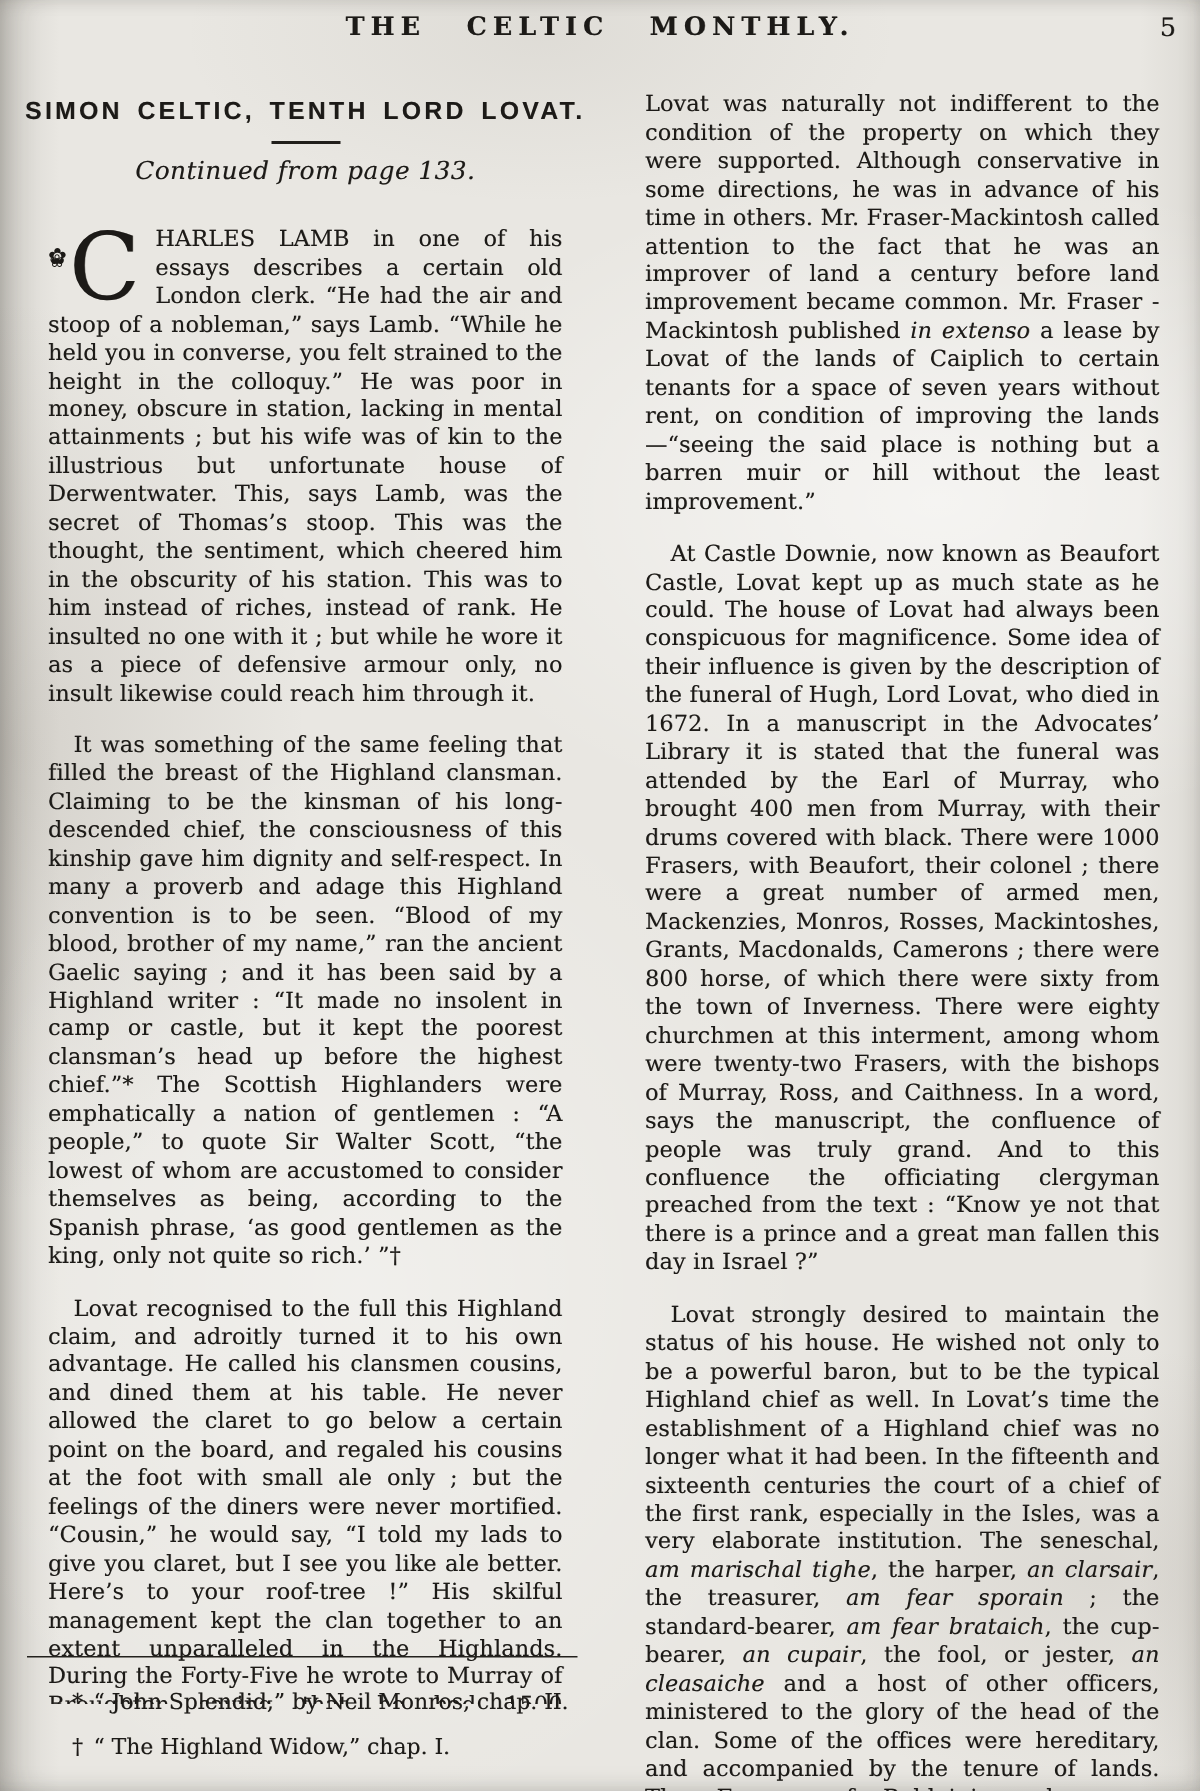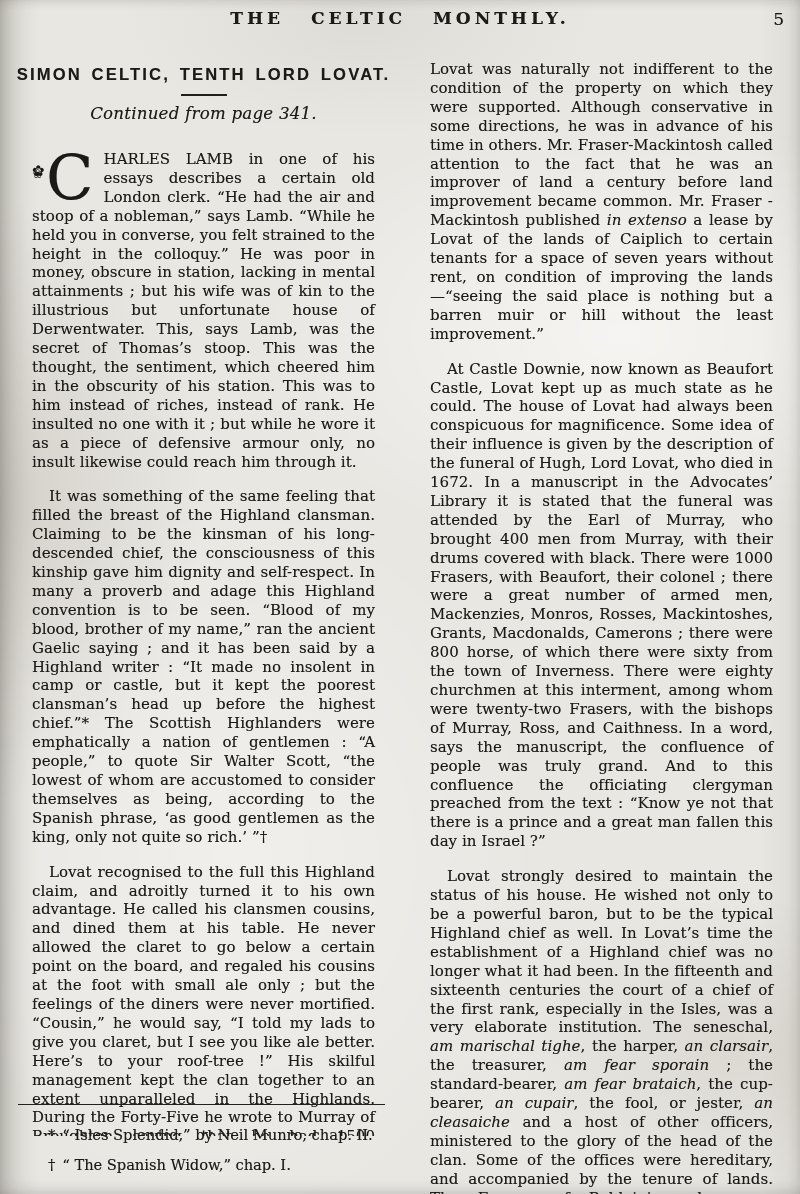--- a/index.html
+++ b/index.html
@@ -95,34 +95,34 @@
 <div class="page">
 
   <div class="header">
     <span class="journal-title">THE CELTIC MONTHLY.</span>
     <span class="page-number">5</span>
   </div>
 
   <div class="column left">
     <h1 class="article-title">SIMON CELTIC, TENTH LORD LOVAT.</h1>
     <div class="title-rule"></div>
-    <div class="continued">Continued from page 341.</div>
+    <div class="continued">Continued from page 133.</div>
     <div class="paras">
         <p><span class="dropcap">C</span><span>HARLES LAMB in one of his essays describes a certain old London clerk. “He had the air and stoop of a nobleman,” says Lamb. “While he held you in converse, you felt strained to the height in the colloquy.” He was poor in money, obscure in station, lacking in mental attainments ; but his wife was of kin to the illustrious but unfortunate house of Derwentwater. This, says Lamb, was the secret of Thomas’s stoop. This was the thought, the sentiment, which cheered him in the obscurity of his station. This was to him instead of riches, instead of rank. He insulted no one with it ; but while he wore it as a piece of defensive armour only, no insult likewise could reach him through it.</span></p>
         <p class="indent"><span>It was something of the same feeling that filled the breast of the Highland clansman. Claiming to be the kinsman of his long-descended chief, the consciousness of this kinship gave him dignity and self-respect. In many a proverb and adage this Highland convention is to be seen. “Blood of my blood, brother of my name,” ran the ancient Gaelic saying ; and it has been said by a Highland writer : “It made no insolent in camp or castle, but it kept the poorest clansman’s head up before the highest chief.”* The Scottish Highlanders were emphatically a nation of gentlemen : “A people,” to quote Sir Walter Scott, “the lowest of whom are accustomed to consider themselves as being, according to the Spanish phrase, ‘as good gentlemen as the king, only not quite so rich.’ ”†</span></p>
         <p class="indent"><span>Lovat recognised to the full this Highland claim, and adroitly turned it to his own advantage. He called his clansmen cousins, and dined them at his table. He never allowed the claret to go below a certain point on the board, and regaled his cousins at the foot with small ale only ; but the feelings of the diners were never mortified. “Cousin,” he would say, “I told my lads to give you claret, but I see you like ale better. Here’s to your roof-tree !” His skilful management kept the clan together to an extent unparalleled in the Highlands. During the Forty-Five he wrote to Murray of Broughton saying that he had 1500 commons on his property ; and that, in that 1500, there were not thirty but what were Frasers. Lovat added that no chief in the Highlands could say that of his clan but himself ; for most of them were mixed with men of all the other clans.</span></p>
       </div>
 
     <div class="footnotes">
       <div class="fn-rule"></div>
       <div class="footnote">
-        <span class="fn-marker">*</span><span>“ Isles Splendid,” by Neil Munro, chap. II.</span>
+        <span class="fn-marker">*</span><span>“ John Splendid,” by Neil Monros, chap. II.</span>
       </div>
       <div class="footnote">
-        <span class="fn-marker">†</span><span>“ The Spanish Widow,” chap. I.</span>
+        <span class="fn-marker">†</span><span>“ The Highland Widow,” chap. I.</span>
       </div>
     </div>
   </div>
 
   <div class="column right">
     <div class="paras">
         <p><span>Lovat was naturally not indifferent to the condition of the property on which they were supported. Although conservative in some directions, he was in advance of his time in others. Mr. Fraser-Mackintosh called attention to the fact that he was an improver of land a century before land improvement became common. Mr. Fraser - Mackintosh published </span><span class="it">in extenso</span><span> a lease by Lovat of the lands of Caiplich to certain tenants for a space of seven years without rent, on condition of improving the lands—“seeing the said place is nothing but a barren muir or hill without the least improvement.”</span></p>
         <p class="indent"><span>At Castle Downie, now known as Beaufort Castle, Lovat kept up as much state as he could. The house of Lovat had always been conspicuous for magnificence. Some idea of their influence is given by the description of the funeral of Hugh, Lord Lovat, who died in 1672. In a manuscript in the Advocates’ Library it is stated that the funeral was attended by the Earl of Murray, who brought 400 men from Murray, with their drums covered with black. There were 1000 Frasers, with Beaufort, their colonel ; there were a great number of armed men, Mackenzies, Monros, Rosses, Mackintoshes, Grants, Macdonalds, Camerons ; there were 800 horse, of which there were sixty from the town of Inverness. There were eighty churchmen at this interment, among whom were twenty-two Frasers, with the bishops of Murray, Ross, and Caithness. In a word, says the manuscript, the confluence of people was truly grand. And to this confluence the officiating clergyman preached from the text : “Know ye not that there is a prince and a great man fallen this day in Israel ?”</span></p>
         <p class="indent"><span>Lovat strongly desired to maintain the status of his house. He wished not only to be a powerful baron, but to be the typical Highland chief as well. In Lovat’s time the establishment of a Highland chief was no longer what it had been. In the fifteenth and sixteenth centuries the court of a chief of the first rank, especially in the Isles, was a very elaborate institution. The seneschal, </span><span class="it">am marischal tighe</span><span>, the harper, </span><span class="it">an clarsair</span><span>, the treasurer, </span><span class="it">am fear sporain</span><span> ; the standard-bearer, </span><span class="it">am fear brataich</span><span>, the cup-bearer, </span><span class="it">an cupair</span><span>, the fool, or jester, </span><span class="it">an cleasaiche</span><span> and a host of other officers, ministered to the glory of the head of the clan. Some of the offices were hereditary, and accompanied by the tenure of lands. The Frasers of Boblainie, who were hereditary standard-bearers to the Lords Lovat, held the farm of Boblainie in the Aird by that service. With the advance of Saxon ideas the offices gradually fell into desuetude. The last to maintain the full establishment of the old feudal retainance was Ian Breac, fifteenth chief of the Macleods of Harris, who died in</span></p>
       </div>

